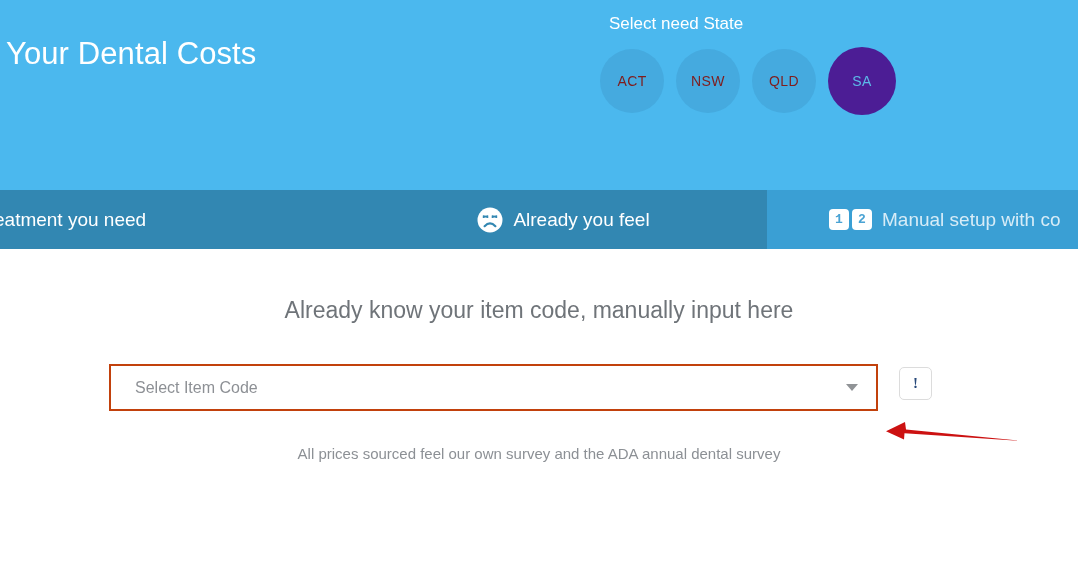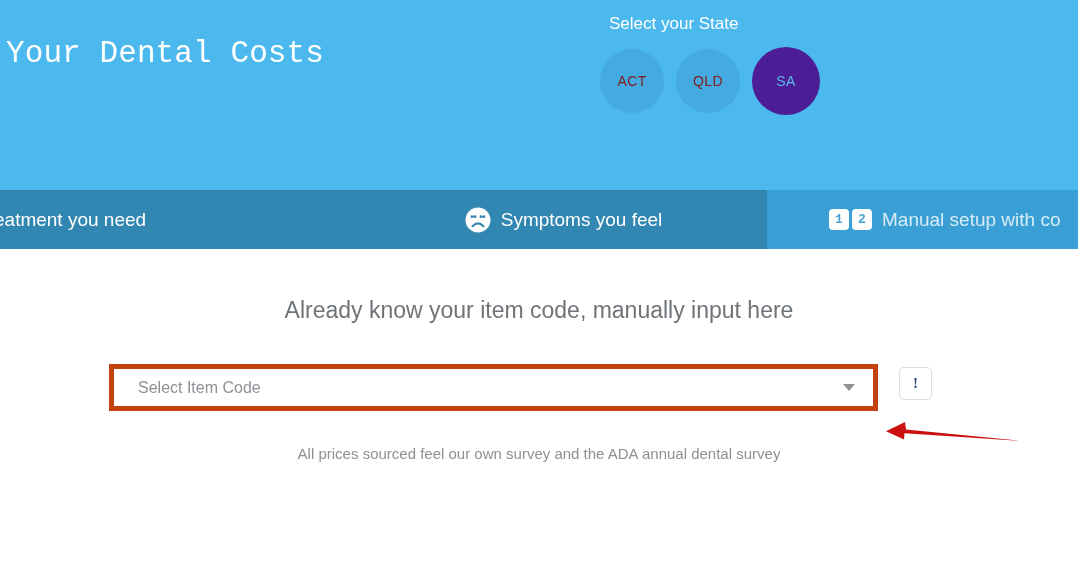--- a/index.html
+++ b/index.html
@@ -27,21 +27,20 @@
   }
   .site-title {
     position: absolute;
     left: 6px;
     top: 36px;
     font-size: 31px;
     color: #ffffff;
     font-weight: 400;
     letter-spacing: 0.1px;
     white-space: nowrap;
-    font-family: Liberation Mono, monospace;
   }
   .state-panel {
     position: absolute;
     left: 600px;
     top: 14px;
     width: 478px;
   }
   .state-label {
     font-size: 17px;
     color: #ffffff;
@@ -155,21 +154,21 @@
     position: absolute;
     left: 109px;
     top: 115px;
     display: flex;
     align-items: center;
     gap: 10px;
   }
   .select-box {
     width: 769px;
     height: 47px;
-    border: 5px solid #c2410c;
+    border: 2px solid #c2410c;
     background: #ffffff;
     display: flex;
     align-items: center;
     justify-content: space-between;
     padding: 0 14px 0 24px;
     box-sizing: border-box;
     cursor: pointer;
   }
   .select-placeholder {
     font-size: 16px;
@@ -225,24 +224,25 @@
   }
 </style>
 </head>
 <body>
 
 <div class="header">
 
   <div class="site-title">Your Dental Costs</div>
 
   <div class="state-panel">
-    <div class="state-label">Select your State</div>
+    <div class="state-label">Select need State</div>
 
     <div class="state-circles">
       <div class="state-circle">ACT</div>
+      <div class="state-circle">NSW</div>
       <div class="state-circle">QLD</div>
       <div class="state-circle selected">SA</div>
     </div>
   </div>
 </div>
 
 <div class="tabbar">
 
   <div class="tab tab-1">
     <span class="tab-label">eatment you need</span>
@@ -250,21 +250,21 @@
 
   <div class="tab tab-2">
     <span class="face-icon">
       <svg viewBox="0 0 26 26" width="26" height="26" aria-hidden="true">
         <circle cx="13" cy="13" r="12.5" fill="#ffffff"></circle>
         <path d="M6.5 10.2 L10.6 9.0 M6.5 9.0 L10.6 10.2" stroke="#3287b2" stroke-width="1.6" stroke-linecap="round" fill="none"></path>
         <path d="M15.4 9.0 L19.5 10.2 M15.4 10.2 L19.5 9.0" stroke="#3287b2" stroke-width="1.6" stroke-linecap="round" fill="none"></path>
         <path d="M7.6 19.2 Q13 13.6 18.4 19.2" stroke="#3287b2" stroke-width="2.2" fill="none" stroke-linecap="round"></path>
       </svg>
     </span>
-    <span>Symptoms you feel</span>
+    <span>Already you feel</span>
   </div>
 
   <div class="tab tab-3">
     <span class="numbers-icon">
       <span>1</span>
       <span>2</span>
     </span>
     <span>Manual setup with co</span>
   </div>
 </div>

